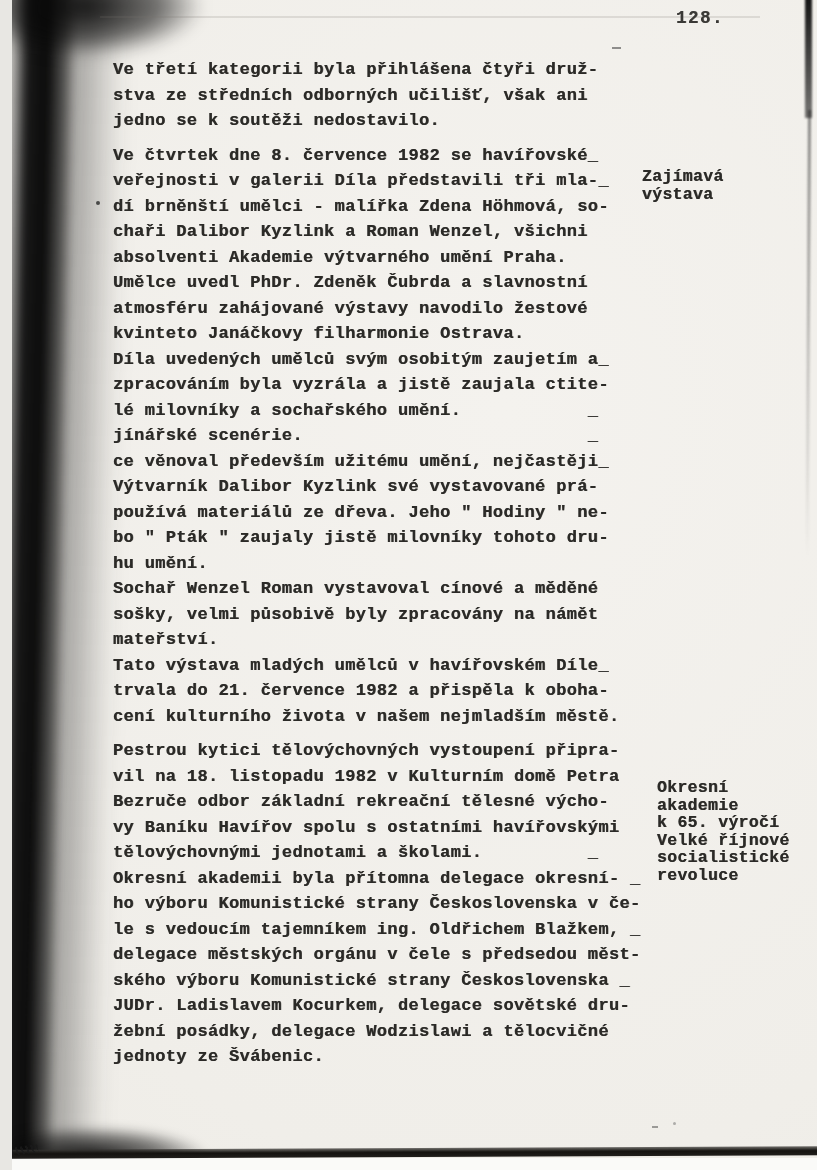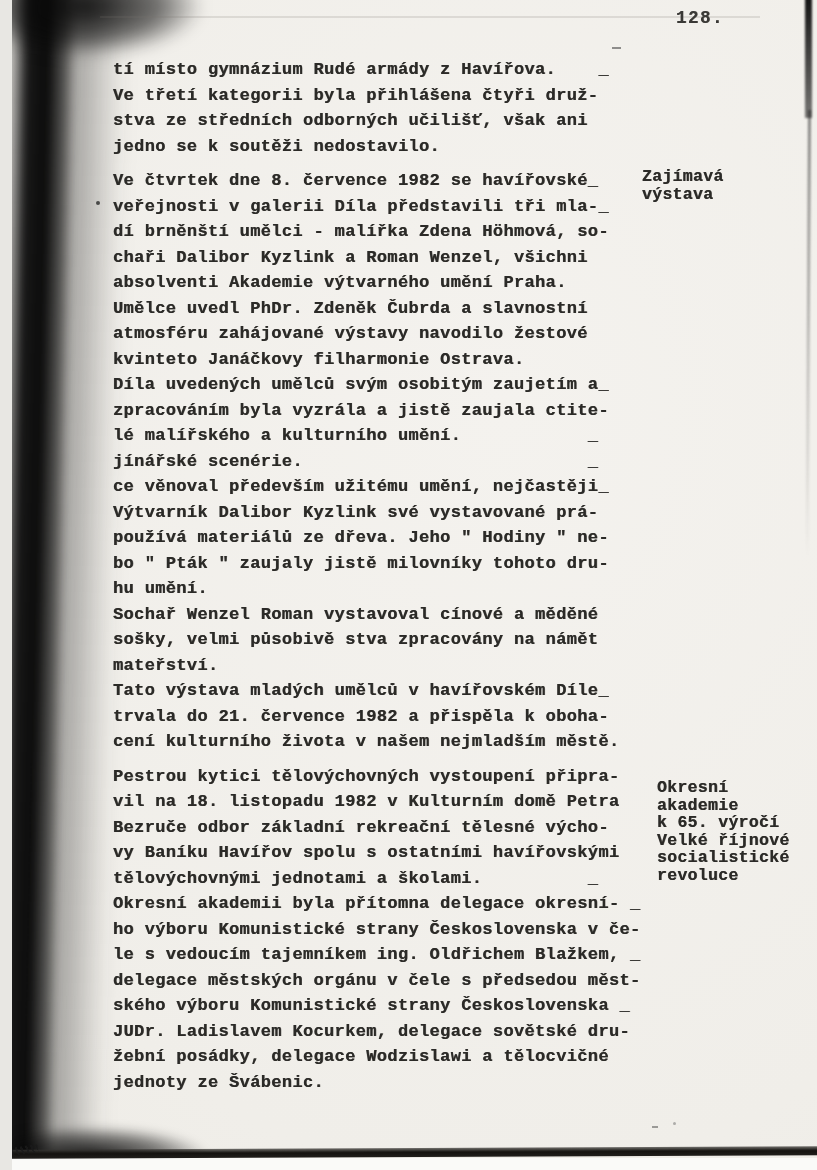--- a/index.html
+++ b/index.html
@@ -120,45 +120,44 @@
   <div class="artifact scan-line"></div>
   <div class="artifact speck-1"></div>
   <div class="artifact speck-2"></div>
   <div class="artifact speck-3"></div>
   <div class="artifact speck-4"></div>
 
   <div class="page-number">128.</div>
 
   <main class="text-column">
       <div class="paragraph">
-        <div class="line">tí místo gymnázium Rudé armády z Havířova.    _</div>
         <div class="line">Ve třetí kategorii byla přihlášena čtyři druž-</div>
         <div class="line">stva ze středních odborných učilišť, však ani</div>
         <div class="line">jedno se k soutěži nedostavilo.</div>
       </div>
       <div class="paragraph">
         <div class="line">Ve čtvrtek dne 8. července 1982 se havířovské_</div>
         <div class="line">veřejnosti v galerii Díla představili tři mla-_</div>
         <div class="line">dí brněnští umělci - malířka Zdena Höhmová, so-</div>
         <div class="line">chaři Dalibor Kyzlink a Roman Wenzel, všichni</div>
         <div class="line">absolventi Akademie výtvarného umění Praha.</div>
         <div class="line">Umělce uvedl PhDr. Zdeněk Čubrda a slavnostní</div>
         <div class="line">atmosféru zahájované výstavy navodilo žestové</div>
         <div class="line">kvinteto Janáčkovy filharmonie Ostrava.</div>
         <div class="line">Díla uvedených umělců svým osobitým zaujetím a_</div>
         <div class="line">zpracováním byla vyzrála a jistě zaujala ctite-</div>
-        <div class="line">lé malířského a kulturního umění.            _</div>
+        <div class="line">lé milovníky a sochařského umění.            _</div>
         <div class="line">jínářské scenérie.                           _</div>
         <div class="line">ce věnoval především užitému umění, nejčastěji_</div>
         <div class="line">Výtvarník Dalibor Kyzlink své vystavované prá-</div>
         <div class="line">používá materiálů ze dřeva. Jeho " Hodiny " ne-</div>
         <div class="line">bo " Pták " zaujaly jistě milovníky tohoto dru-</div>
         <div class="line">hu umění.</div>
         <div class="line">Sochař Wenzel Roman vystavoval cínové a měděné</div>
-        <div class="line">sošky, velmi působivě stva zpracovány na námět</div>
+        <div class="line">sošky, velmi působivě byly zpracovány na námět</div>
         <div class="line">mateřství.</div>
         <div class="line">Tato výstava mladých umělců v havířovském Díle_</div>
         <div class="line">trvala do 21. července 1982 a přispěla k oboha-</div>
         <div class="line">cení kulturního života v našem nejmladším městě.</div>
       </div>
       <div class="paragraph">
         <div class="line">Pestrou kytici tělovýchovných vystoupení připra-</div>
         <div class="line">vil na 18. listopadu 1982 v Kulturním domě Petra</div>
         <div class="line">Bezruče odbor základní rekreační tělesné výcho-</div>
         <div class="line">vy Baníku Havířov spolu s ostatními havířovskými</div>

